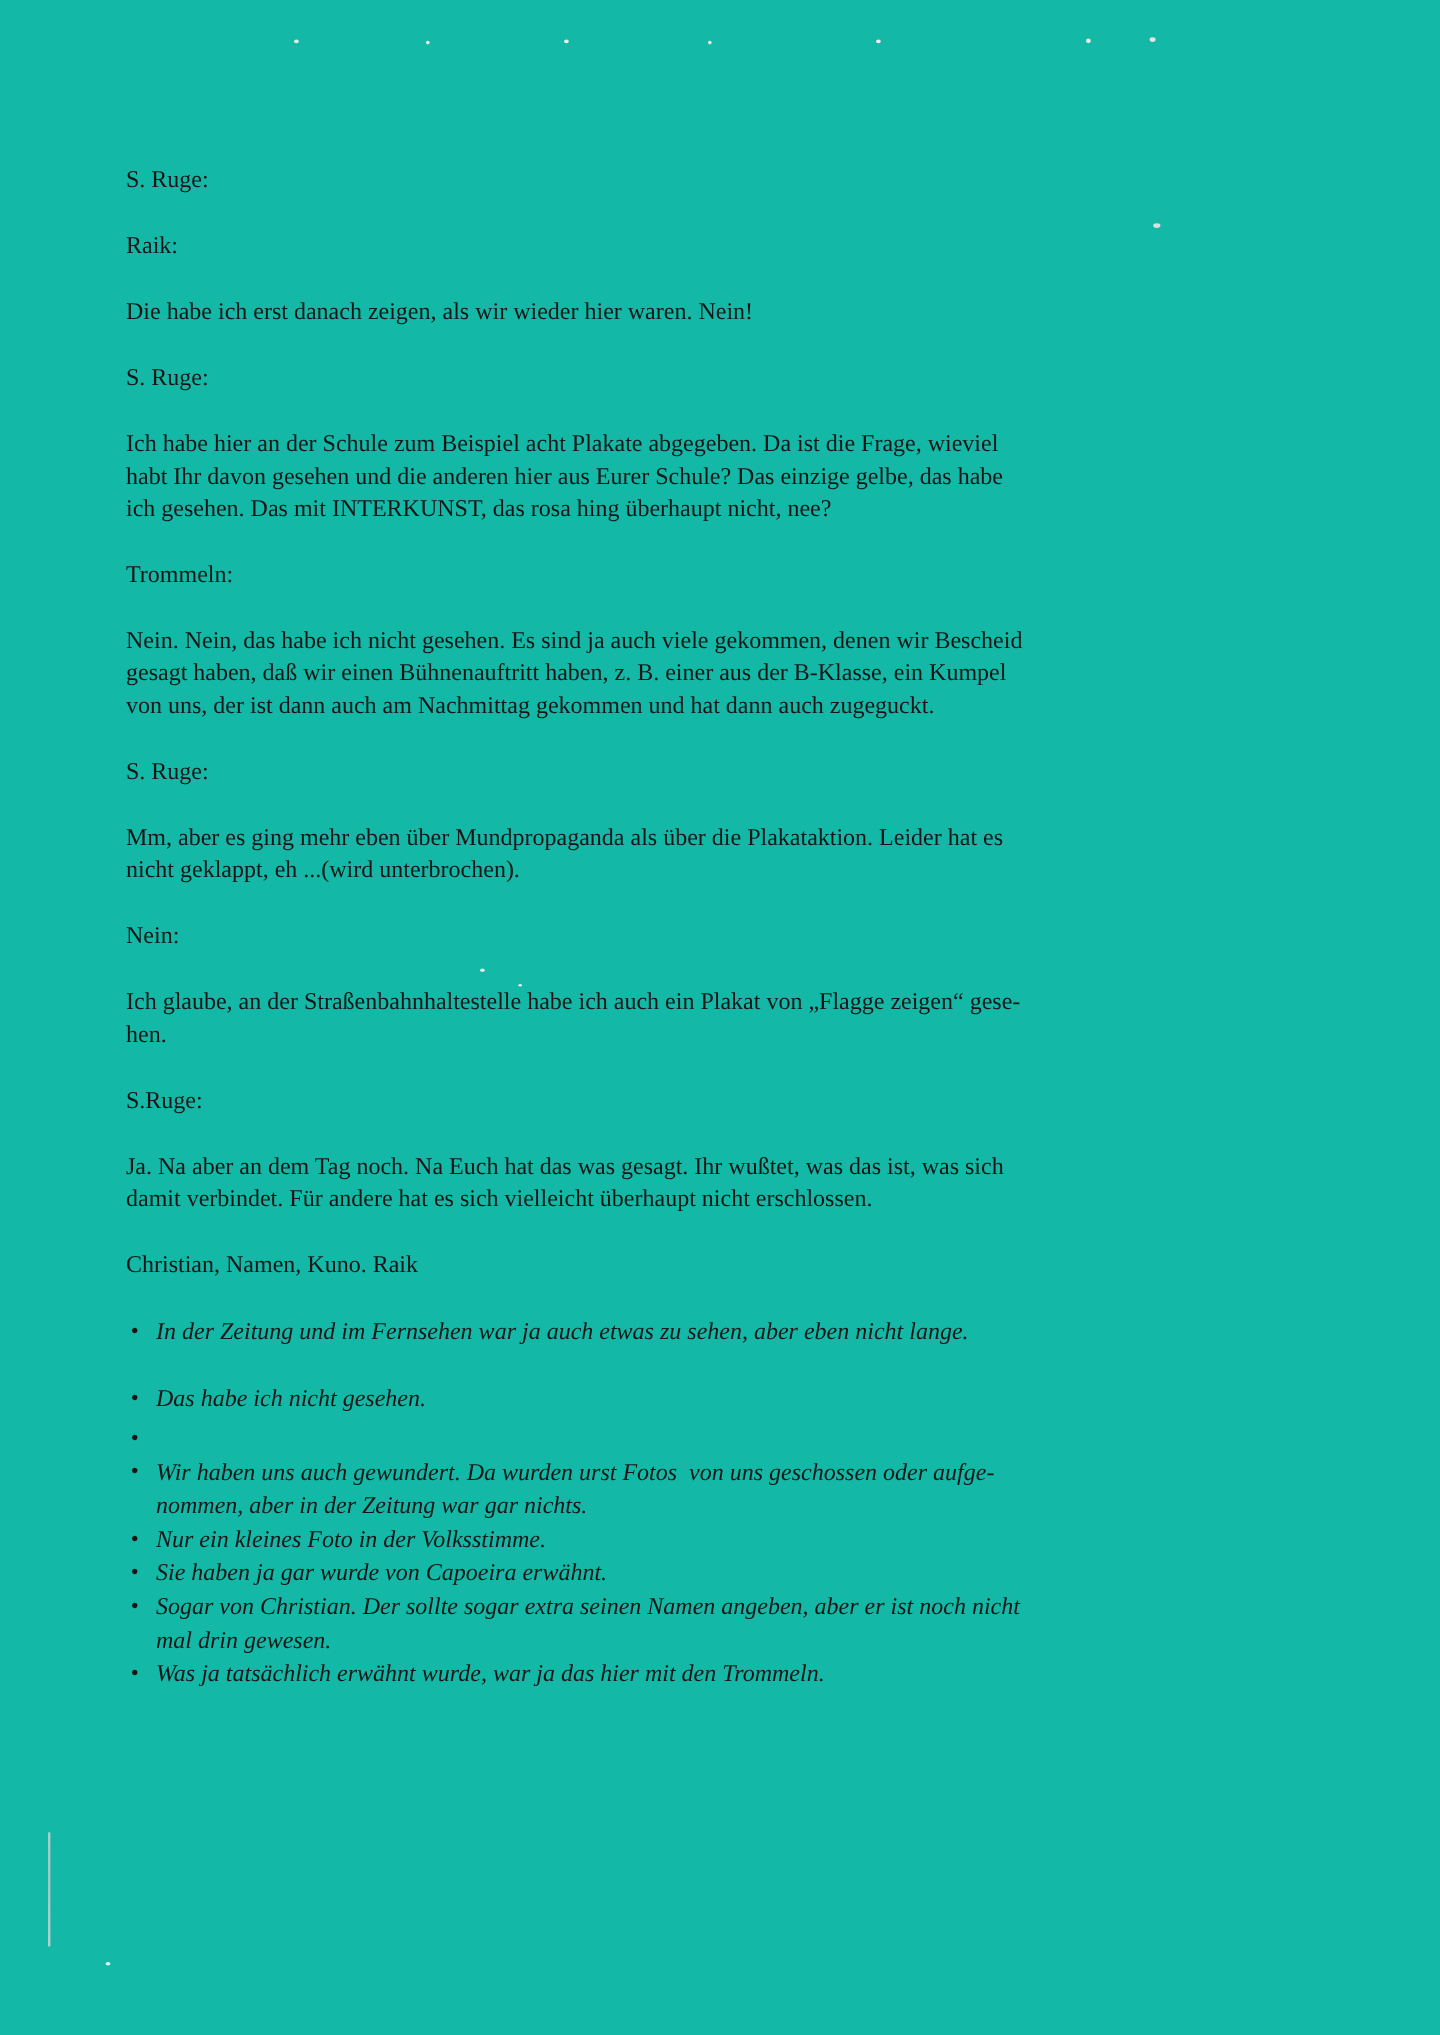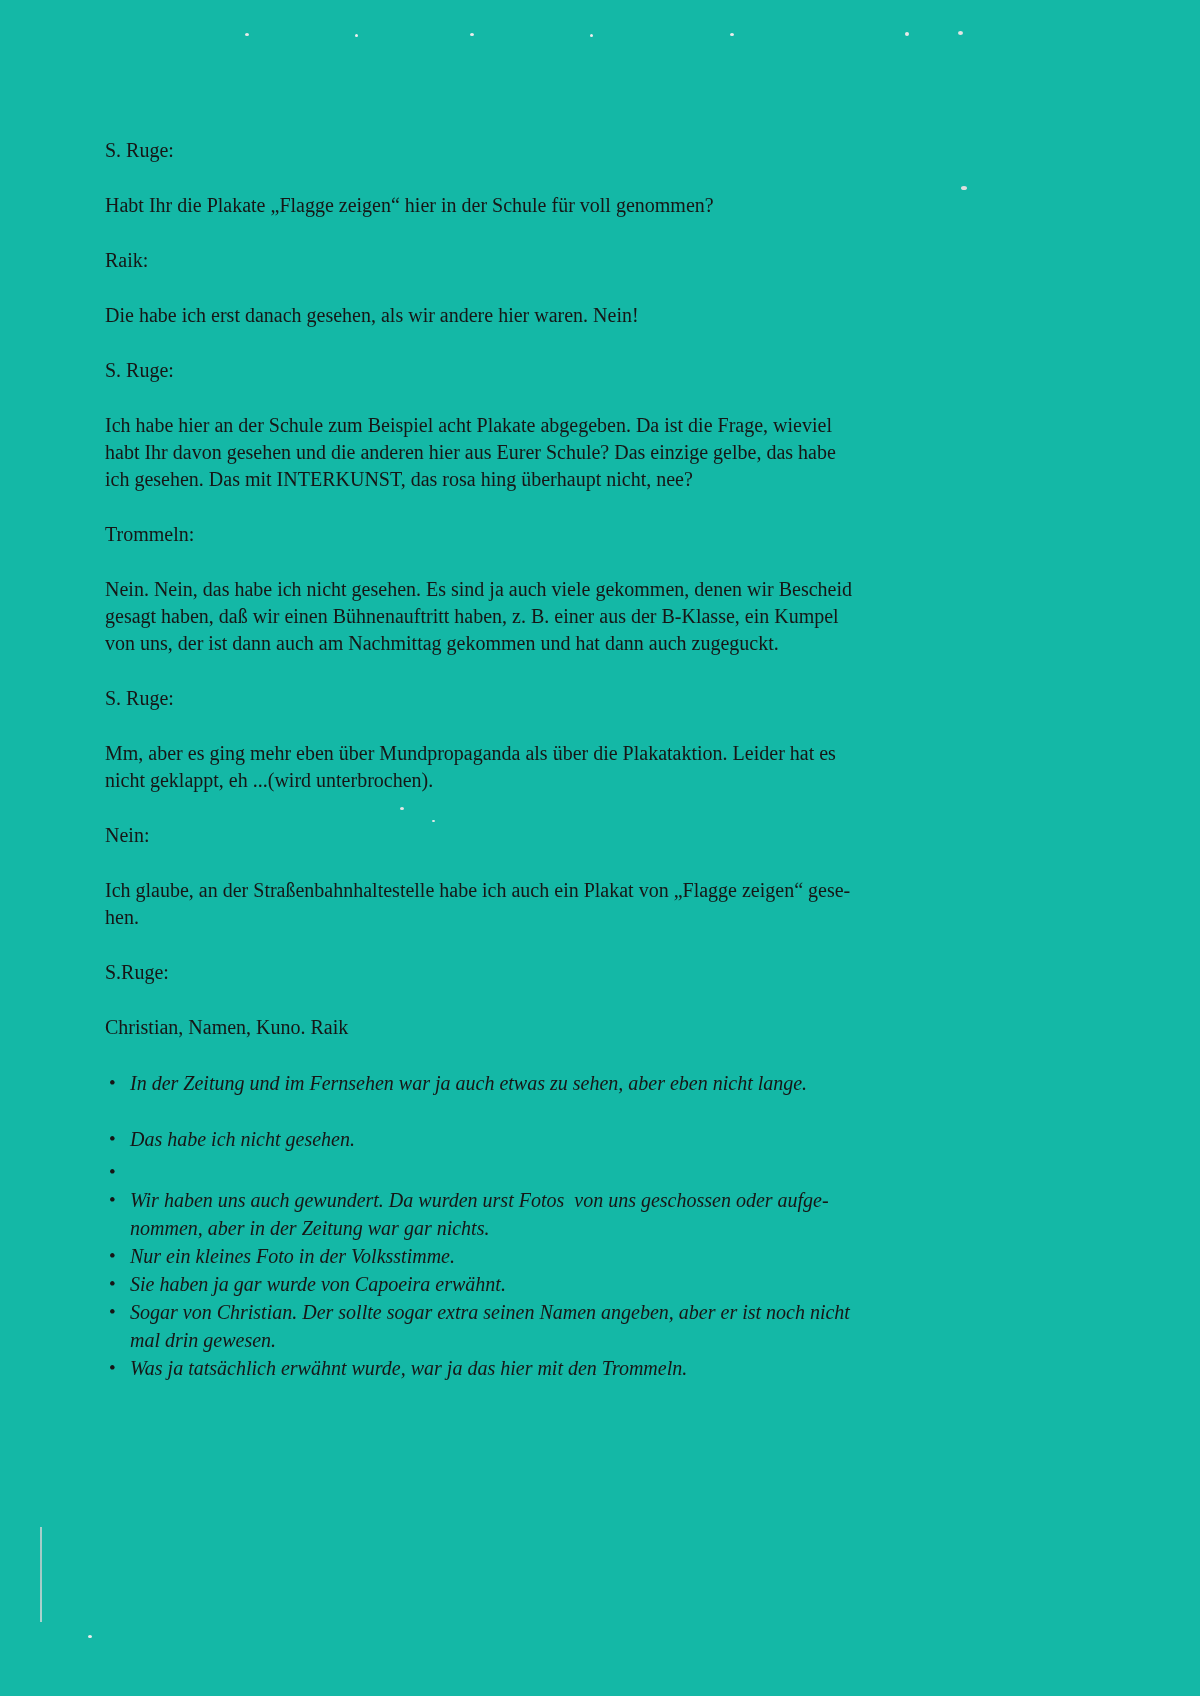--- a/index.html
+++ b/index.html
@@ -68,44 +68,45 @@
   .s10 { left: 432px; top: 820px; width: 3px; height: 2px; background: #ececec; }
   .s11 { left: 88px; top: 1635px; width: 4px; height: 3px; background: #eeeeee; }
 </style>
 </head>
 <body>
 
 <div class="page">
   <div class="content">
 
     <p class="speaker">S. Ruge:</p>
-    <p class="para">Habt Ihr die Plakate „Flagge zeigen“ hier in der Schule für voll genommen?</p>
 
     <p class="speaker">Raik:</p>
-    <p class="para">Die habe ich erst danach gesehen, als wir andere hier waren. Nein!</p>
+    <p class="para">Die habe ich erst danach zeigen, als wir wieder hier waren. Nein!</p>
 
     <p class="speaker">S. Ruge:</p>
     <p class="para">Ich habe hier an der Schule zum Beispiel acht Plakate abgegeben. Da ist die Frage, wieviel
 habt Ihr davon gesehen und die anderen hier aus Eurer Schule? Das einzige gelbe, das habe
 ich gesehen. Das mit INTERKUNST, das rosa hing überhaupt nicht, nee?</p>
 
     <p class="speaker">Trommeln:</p>
     <p class="para">Nein. Nein, das habe ich nicht gesehen. Es sind ja auch viele gekommen, denen wir Bescheid
 gesagt haben, daß wir einen Bühnenauftritt haben, z. B. einer aus der B-Klasse, ein Kumpel
 von uns, der ist dann auch am Nachmittag gekommen und hat dann auch zugeguckt.</p>
 
     <p class="speaker">S. Ruge:</p>
     <p class="para">Mm, aber es ging mehr eben über Mundpropaganda als über die Plakataktion. Leider hat es
 nicht geklappt, eh ...(wird unterbrochen).</p>
 
     <p class="speaker">Nein:</p>
     <p class="para">Ich glaube, an der Straßenbahnhaltestelle habe ich auch ein Plakat von „Flagge zeigen“ gese-
 hen.</p>
 
     <p class="speaker">S.Ruge:</p>
+    <p class="para">Ja. Na aber an dem Tag noch. Na Euch hat das was gesagt. Ihr wußtet, was das ist, was sich
+damit verbindet. Für andere hat es sich vielleicht überhaupt nicht erschlossen.</p>
 
     <p class="speaker">Christian, Namen, Kuno. Raik</p>
 
     <div class="bullets">
       <div class="bullet-row gap-after">
         <span class="dot">•</span>
         <span class="btext">In der Zeitung und im Fernsehen war ja auch etwas zu sehen, aber eben nicht lange.</span>
       </div>
       <div class="bullet-row gap-small">
         <span class="dot">•</span>

